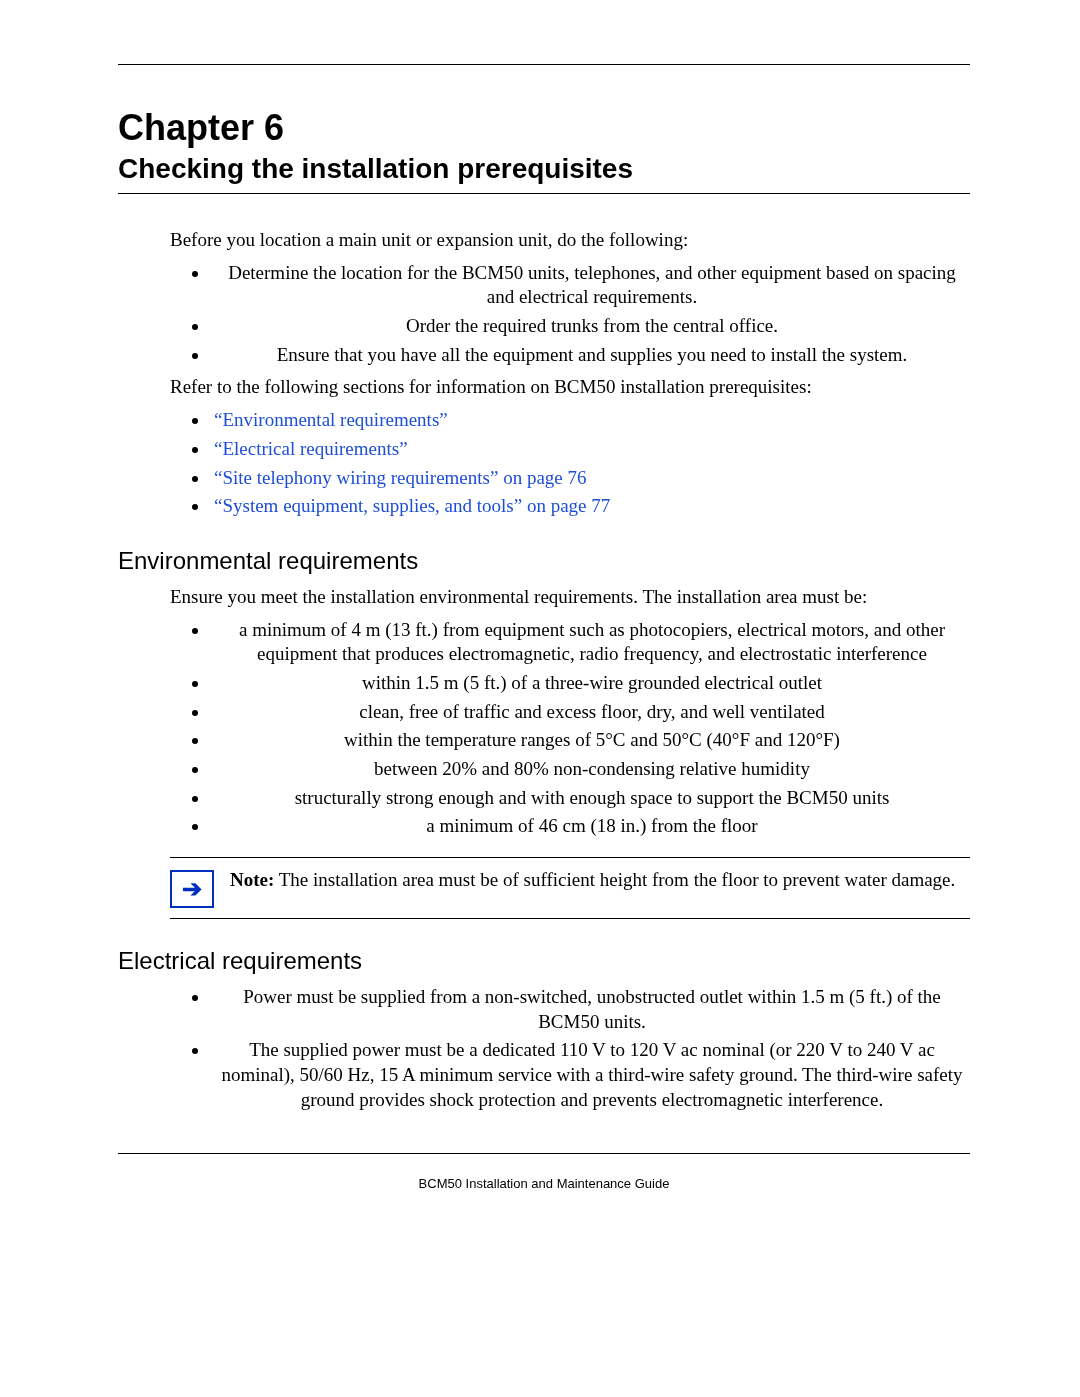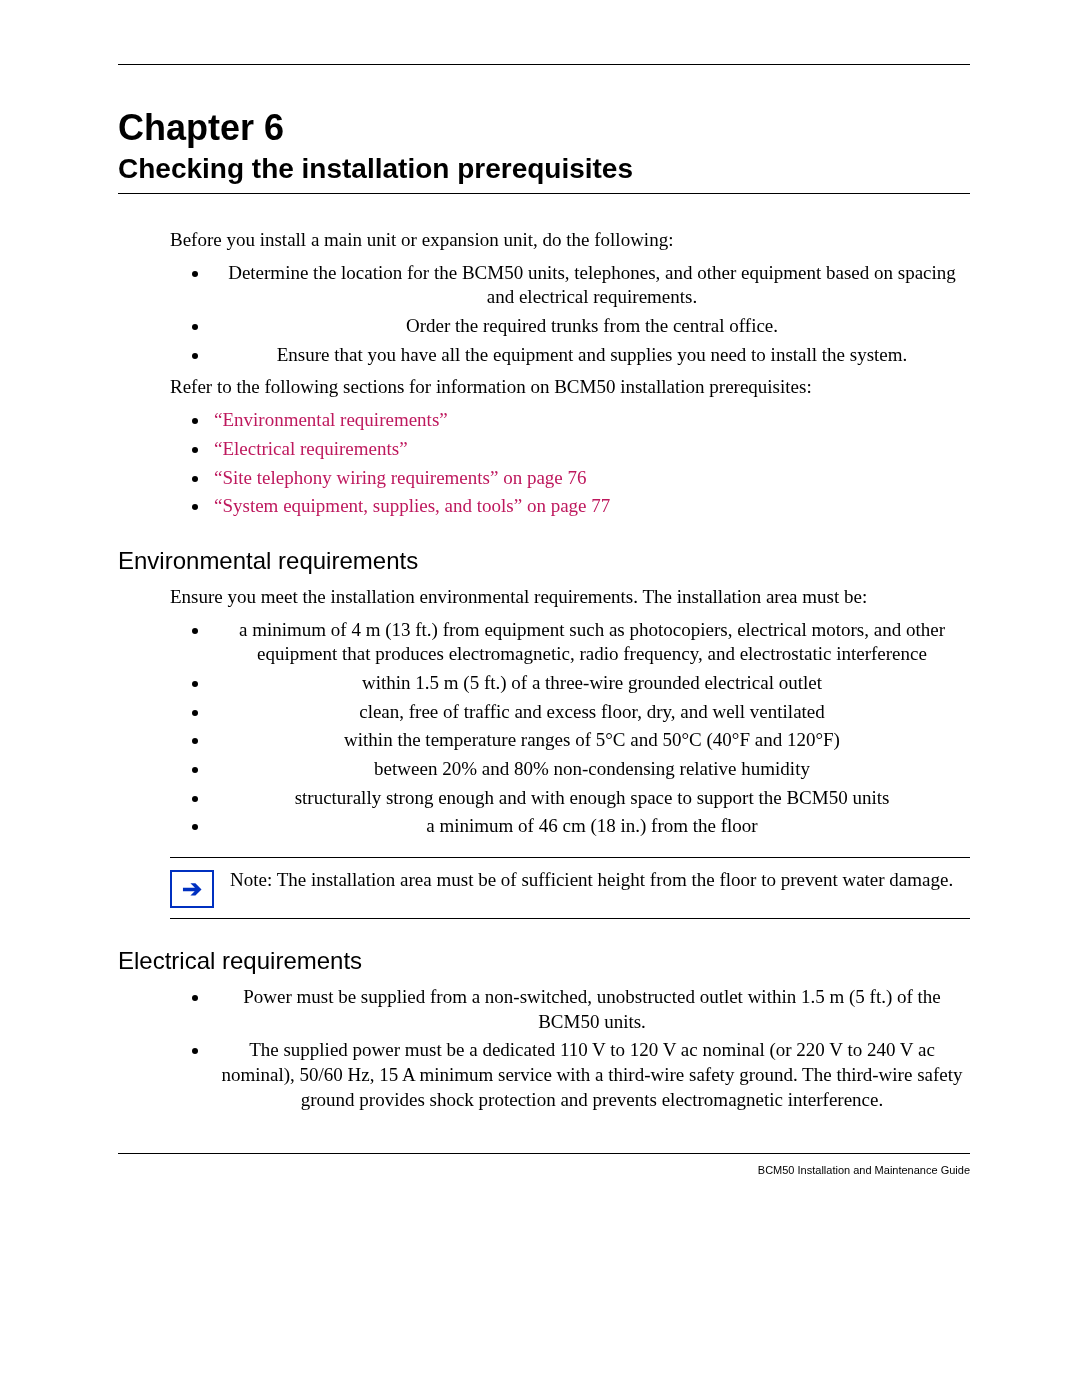--- a/index.html
+++ b/index.html
@@ -62,21 +62,21 @@
   ul.links {
     list-style: disc;
     margin: 4px 0 12px 0;
     padding-left: 40px;
   }
   ul.links li {
     margin-bottom: 4px;
     padding-left: 4px;
   }
   a.xref {
-    color: #be185d;
+    color: #1d4ed8;
     text-decoration: none;
   }
   h2.section {
     font-family: Arial, Helvetica, sans-serif;
     font-weight: normal;
     font-size: 24px;
     margin: 28px 0 10px 0;
   }
   .note-block {
     margin-left: 52px;
@@ -100,47 +100,47 @@
     font-family: Arial, sans-serif;
     font-weight: bold;
     flex-shrink: 0;
     margin-top: 2px;
   }
   .note-text {
     font-size: 19px;
     line-height: 1.3;
   }
   .note-text .bold-lead {
-    font-weight: normal;
+    font-weight: bold;
   }
   .running-footer {
     font-family: Arial, Helvetica, sans-serif;
-    font-size: 11px;
-    text-align: right;
-    margin-top: 10px;
+    font-size: 13px;
+    text-align: center;
+    margin-top: 22px;
   }
   .footer-area {
     margin-top: 40px;
   }
 </style>
 </head>
 <body>
 
 <div class="page">
 
   <hr class="rule">
 
   <h1 class="chapter-number">Chapter 6</h1>
   <h1 class="chapter-title">Checking the installation prerequisites</h1>
   <div class="section-rule-wrap">
       <hr class="rule">
     </div>
 
   <div class="body-text">
-    <p class="body">Before you install a main unit or expansion unit, do the following:</p>
+    <p class="body">Before you location a main unit or expansion unit, do the following:</p>
     <ul class="bullets">
       <li>Determine the location for the BCM50 units, telephones, and other equipment based on spacing and electrical requirements.</li>
       <li>Order the required trunks from the central office.</li>
       <li>Ensure that you have all the equipment and supplies you need to install the system.</li>
     </ul>
     <p class="body">Refer to the following sections for information on BCM50 installation prerequisites:</p>
     <ul class="links">
       <li><a href="#" class="xref">“Environmental requirements”</a></li>
       <li><a href="#" class="xref">“Electrical requirements”</a></li>
       <li><a href="#" class="xref">“Site telephony wiring requirements” on page 76</a></li>

